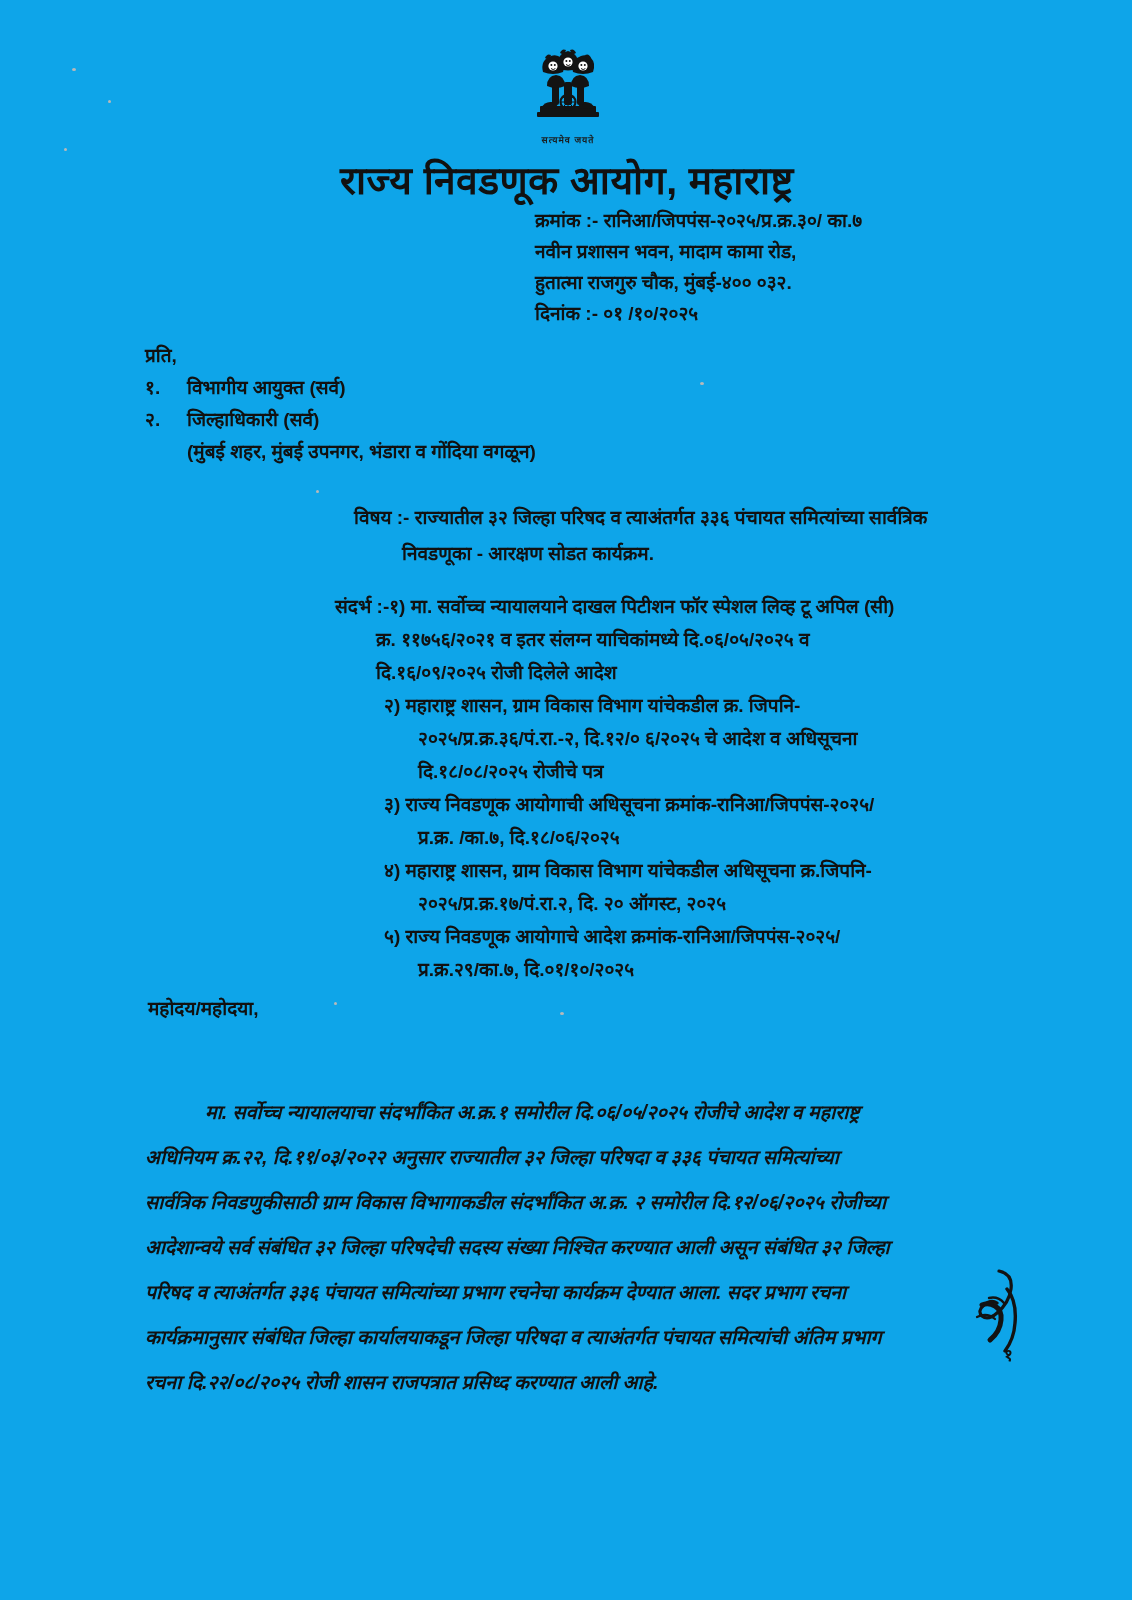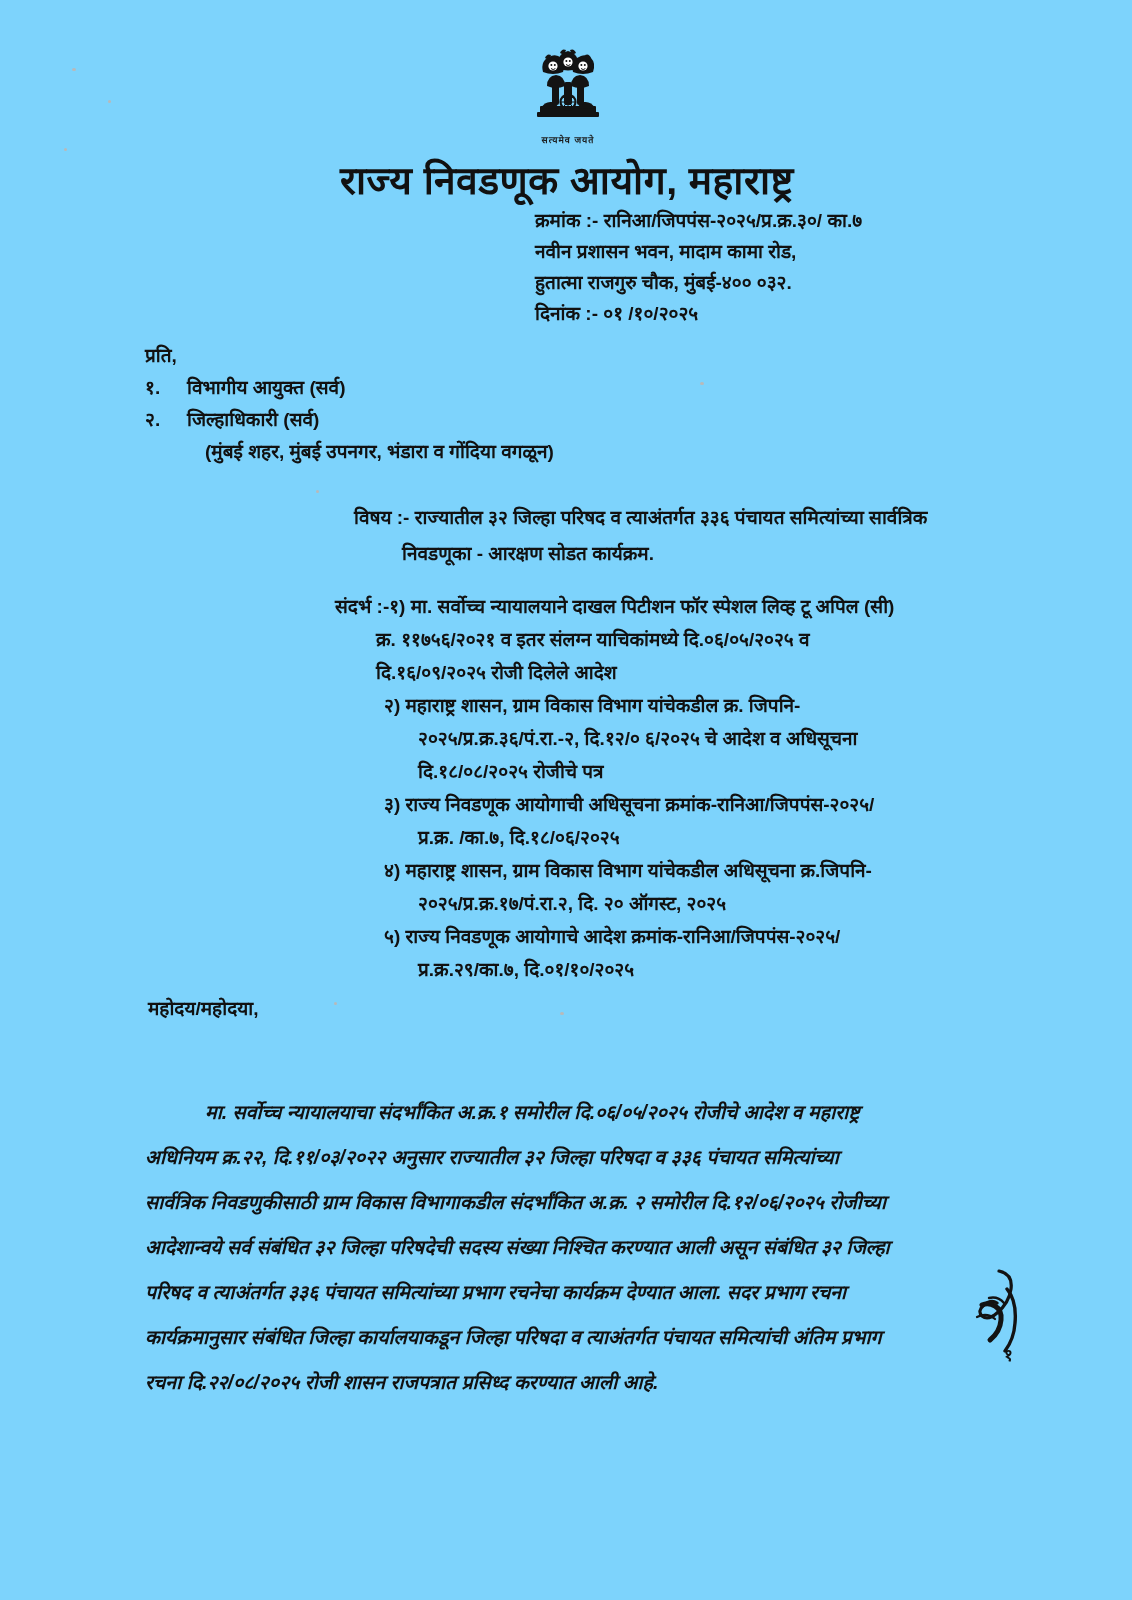--- a/index.html
+++ b/index.html
@@ -4,21 +4,21 @@
 <style>
   html, body {
     margin: 0;
     padding: 0;
     background: #f2f2f2;
   }
   .page {
     position: relative;
     width: 1132px;
     height: 1600px;
-    background: #7dd3fc;
+    background: #0ea5e9;
     margin: 0 auto;
     overflow: hidden;
     font-family: "Liberation Sans", "DejaVu Sans", sans-serif;
     color: #111111;
   }
 
   
   .emblem-wrap {
     position: absolute;
     left: 508px;
@@ -88,21 +88,21 @@
     top: 340px;
     font-size: 19px;
     line-height: 32px;
     color: #111;
     font-weight: 600;
   }
   .to-label { margin-left: 0; }
   .to-row { display: flex; }
   .to-num { width: 42px; flex: none; }
   .to-txt { }
-  .to-note { margin-left: 60px; }
+  .to-note { margin-left: 42px; }
 
   
   .subject {
     position: absolute;
     left: 330px;
     top: 500px;
     width: 700px;
     font-size: 19px;
     line-height: 36px;
     font-weight: 600;

